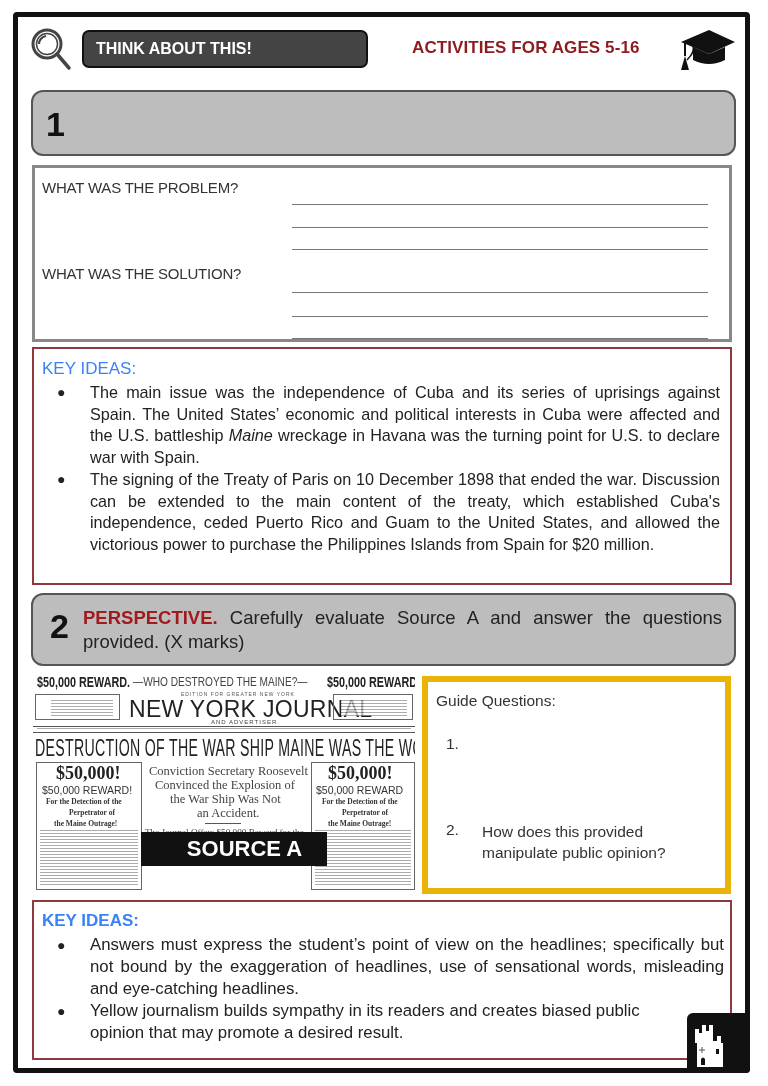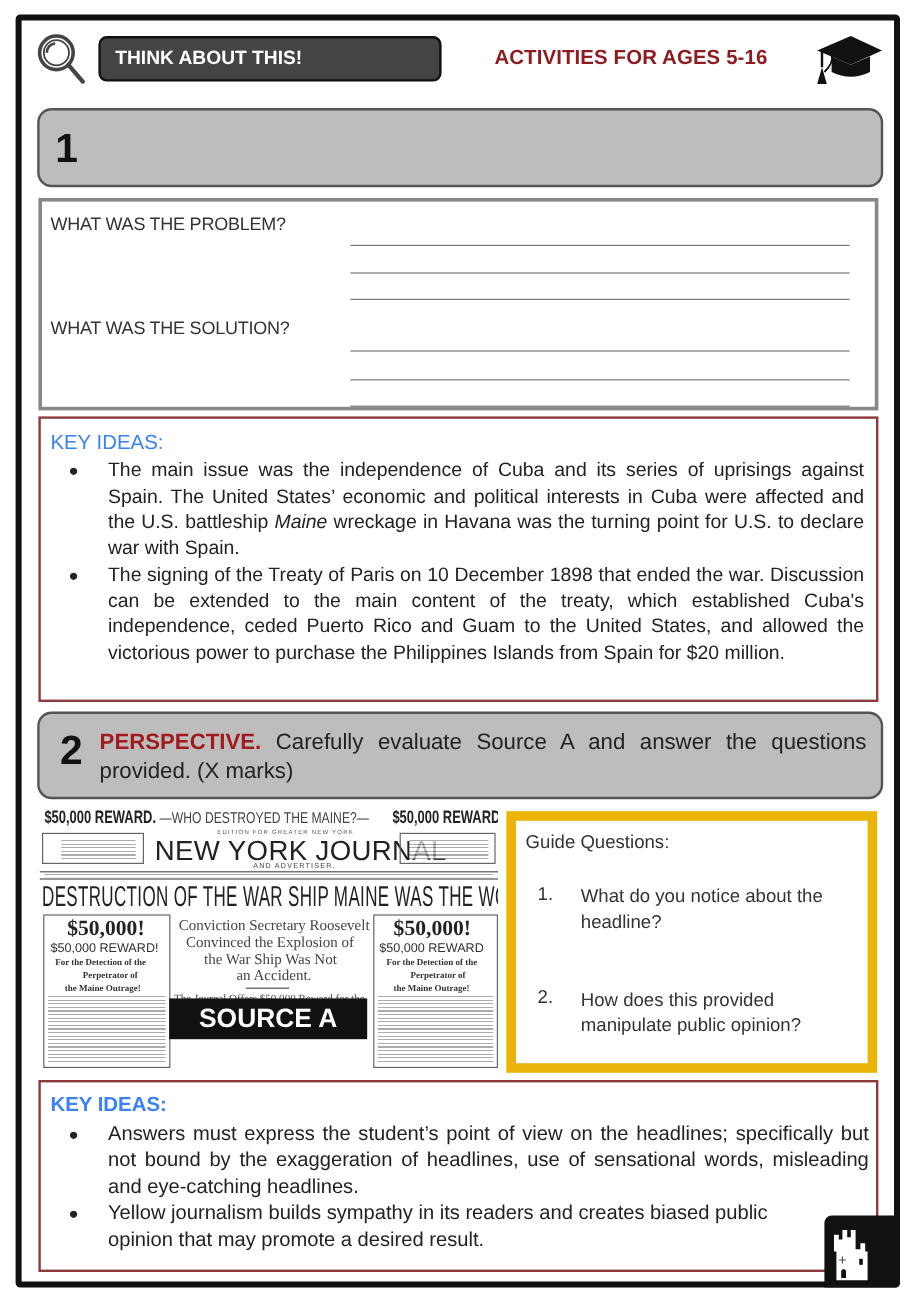--- a/index.html
+++ b/index.html
@@ -33,24 +33,24 @@
   .key-item .bullet { position:absolute; left:15px; top:0; font-size:14px; }
 
   
   .source-img { position:absolute; left:33px; top:672px; width:382px; height:222px; background:#fff; overflow:hidden; }
   .np { position:absolute; color:#333; white-space:nowrap; }
   .np-serif { font-family:"Liberation Serif", serif; }
   .np-cond { font-family:"Liberation Sans", sans-serif; font-weight:bold; transform-origin:left top; }
   .np-rule { position:absolute; height:1px; background:#555; }
   .np-box { position:absolute; border:1px solid #666; box-sizing:border-box; }
   .np-fine { position:absolute; background:repeating-linear-gradient(180deg,#888 0 1px,#fff 1px 3px); opacity:0.7; }
-  .source-label { position:absolute; left:108px; top:160px; width:165px; height:34px; background:#111; color:#fff; font-weight:bold; font-size:22px; line-height:34px; text-align:center; }
+  .source-label { position:absolute; left:108px; top:160px; width:165px; height:34px; background:#111; color:#fff; font-weight:bold; font-size:22px; line-height:34px; text-align:center;padding-left:21px; }
 
   
-  .guide-box { position:absolute; left:422px; top:676px; width:309px; height:218px; border:8px solid #eab308; box-sizing:border-box; background:#fff; }
+  .guide-box { position:absolute; left:422px; top:676px; width:309px; height:218px; border:6px solid #eab308; box-sizing:border-box; background:#fff; }
   .guide-title { position:absolute; left:8px; top:10px; font-size:15.5px; color:#333; }
   .guide-num { position:absolute; left:18px; font-size:15.5px; color:#333; }
   .guide-q { position:absolute; left:54px; width:240px; font-size:15.5px; line-height:21px; color:#333; }
 
   
   .logo-tab { position:absolute; left:687px; top:1013px; width:63px; height:60px; background:#111; border-radius:6px 0 4px 0; }
   .castle { position:absolute; left:693px; top:1023px; width:34px; height:44px; }
 </style>
 </head>
 <body>
@@ -149,21 +149,20 @@
   <div class="np np-serif" style="left:309px; top:136px; font-size:7.5px; font-weight:bold;">Perpetrator of</div>
   <div class="np np-serif" style="left:295px; top:147px; font-size:7.5px; font-weight:bold;">the Maine Outrage!</div>
   <div class="np-fine" style="left:282px; top:158px; width:96px; height:56px;"></div>
 
   <div class="source-label">SOURCE A</div>
 </div>
 
 <div class="guide-box">
   <div class="guide-title">Guide Questions:</div>
   <div class="guide-num" style="top:53px;">1.</div>
-  <div class="guide-q" style="top:53px;">What do you notice about the headline?</div>
   <div class="guide-num" style="top:139px;">2.</div>
   <div class="guide-q" style="top:139px;">How does this provided manipulate public opinion?</div>
 </div>
 
 <div class="key-box" style="top:900px; height:160px;">
   <div class="key-title bold" style="top:9px;">KEY IDEAS:</div>
   <ul class="key-list" style="top:32px; right:6px;">
     <li class="key-item" style="font-size:16.8px; line-height:22px;">
       <span class="bullet">●</span>
       <span>Answers must express the student’s point of view on the headlines; specifically but not bound by the exaggeration of headlines, use of sensational words, misleading and eye-catching headlines.</span>

